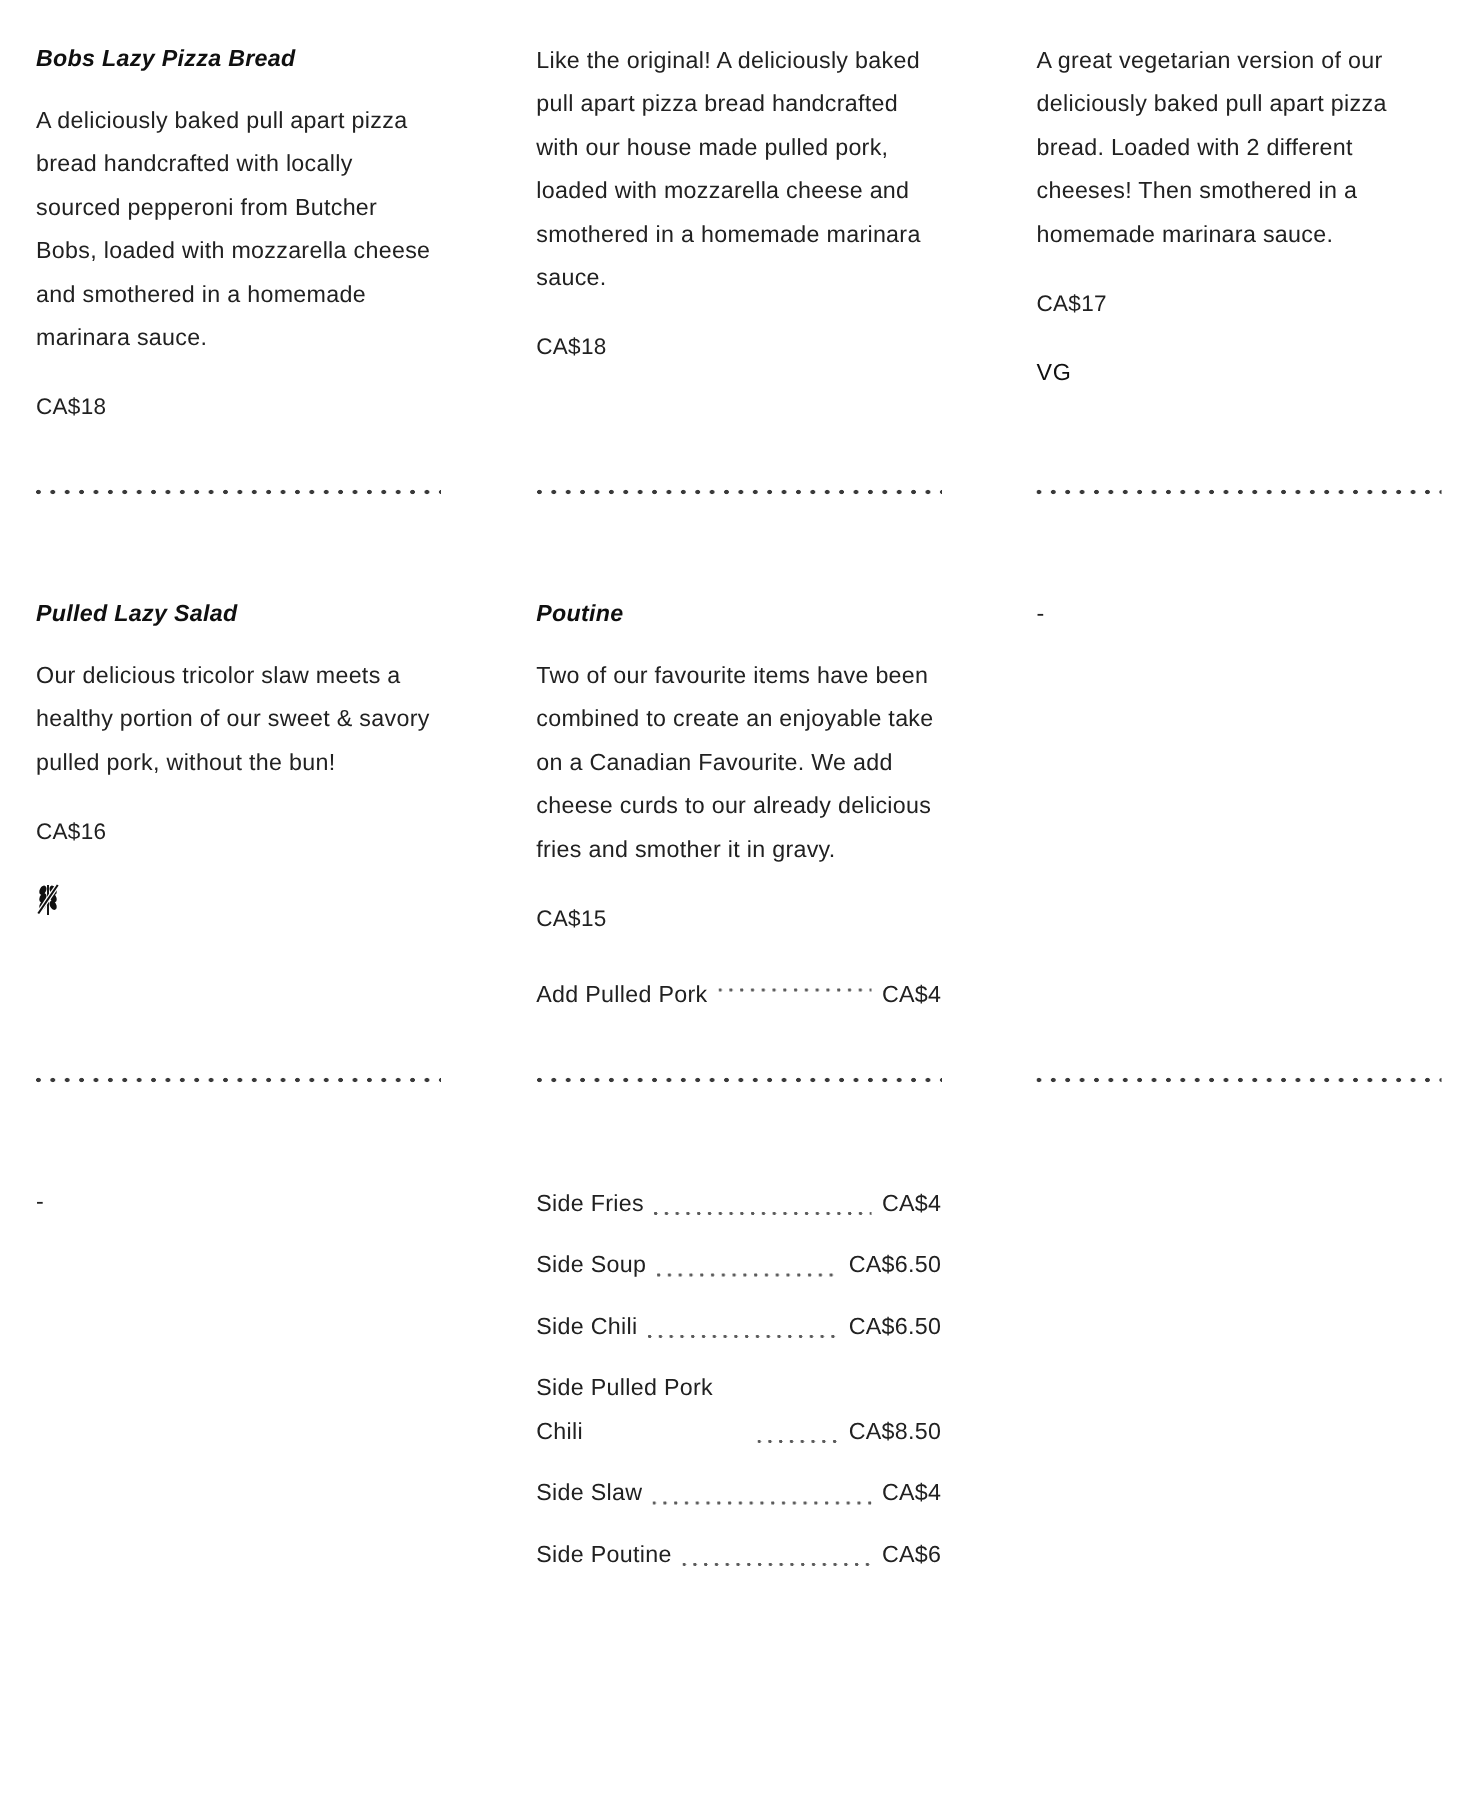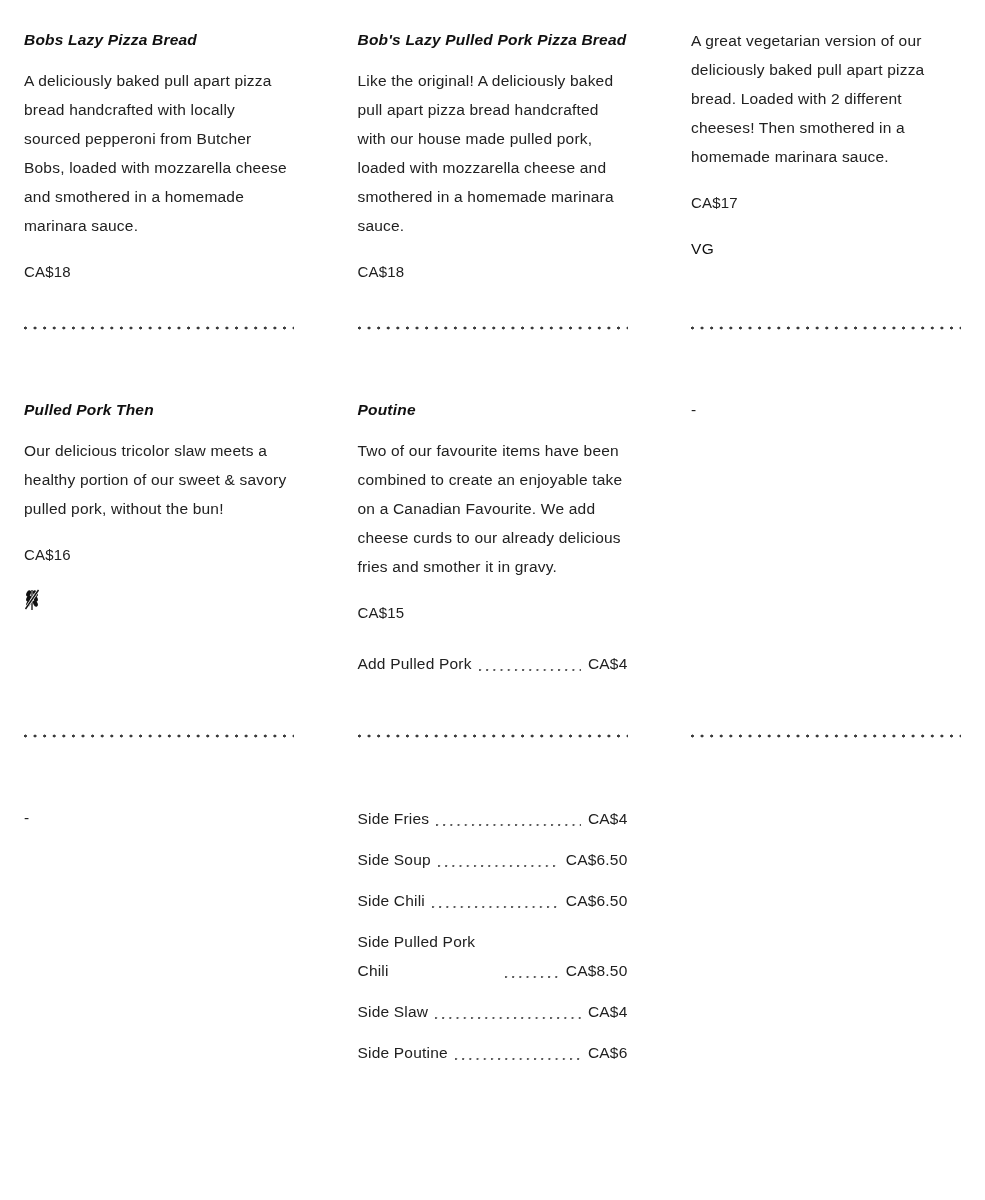--- a/index.html
+++ b/index.html
@@ -99,21 +99,22 @@
     background-image: radial-gradient(circle at 1.1px 1.2px, #5a5a5a 1.05px, transparent 1.35px);
     background-size: 7.2px 2.5px;
     background-repeat: repeat-x;
   }
   .price-row .row-price {
     flex: 0 0 auto;
     white-space: nowrap;
   }
   .addon-row {
     margin-top: 22px;
-    margin-bottom: 16px;
+    margin-bottom: 0;
+    align-items: center;
   }
   .sides-title {
     font-weight: bold;
     font-size: 15.5px;
     line-height: 27px;
     letter-spacing: 0.2px;
     color: #101010;
     margin-bottom: 24px;
   }
 </style>
@@ -126,39 +127,38 @@
     <div class="cell-content">
       <div class="item-title">Bobs Lazy Pizza Bread</div>
       <div class="item-desc">A deliciously baked pull apart pizza bread handcrafted with locally sourced pepperoni from Butcher Bobs, loaded with mozzarella cheese and smothered in a homemade marinara sauce.</div>
       <div class="item-price">CA$18</div>
     </div>
     <div class="dotted-divider"></div>
   </div>
 
   <div class="menu-cell">
     <div class="cell-content">
-      <div class="item-title">Bob's Lazy Pulled Pork Pizza Bread</div>
       <div class="item-desc">Like the original! A deliciously baked pull apart pizza bread handcrafted with our house made pulled pork, loaded with mozzarella cheese and smothered in a homemade marinara sauce.</div>
       <div class="item-price">CA$18</div>
     </div>
     <div class="dotted-divider"></div>
   </div>
 
   <div class="menu-cell">
     <div class="cell-content">
       <div class="item-desc">A great vegetarian version of our deliciously baked pull apart pizza bread. Loaded with 2 different cheeses! Then smothered in a homemade marinara sauce.</div>
       <div class="item-price">CA$17</div>
       <div class="item-badge">VG</div>
     </div>
     <div class="dotted-divider"></div>
   </div>
 
   <div class="menu-cell">
     <div class="cell-content">
-      <div class="item-title">Pulled Pork Then</div>
+      <div class="item-title">Pulled Lazy Salad</div>
       <div class="item-desc">Our delicious tricolor slaw meets a healthy portion of our sweet &amp; savory pulled pork, without the bun!</div>
       <div class="item-price">CA$16</div>
       <div class="item-icon">
         <svg width="16" height="24" viewBox="0 0 16 24" aria-hidden="true">
           <g>
             <line x1="8" y1="3" x2="8" y2="23" stroke="#111111" stroke-width="1.3"></line>
             <ellipse cx="4.6" cy="6.5" rx="2.1" ry="3.3" fill="#111111" transform="rotate(28 4.6 6.5)"></ellipse>
             <ellipse cx="11.4" cy="6.5" rx="2.1" ry="3.3" fill="#111111" transform="rotate(-28 11.4 6.5)"></ellipse>
             <ellipse cx="4.6" cy="11.5" rx="2.1" ry="3.3" fill="#111111" transform="rotate(28 4.6 11.5)"></ellipse>
             <ellipse cx="11.4" cy="11.5" rx="2.1" ry="3.3" fill="#111111" transform="rotate(-28 11.4 11.5)"></ellipse>

